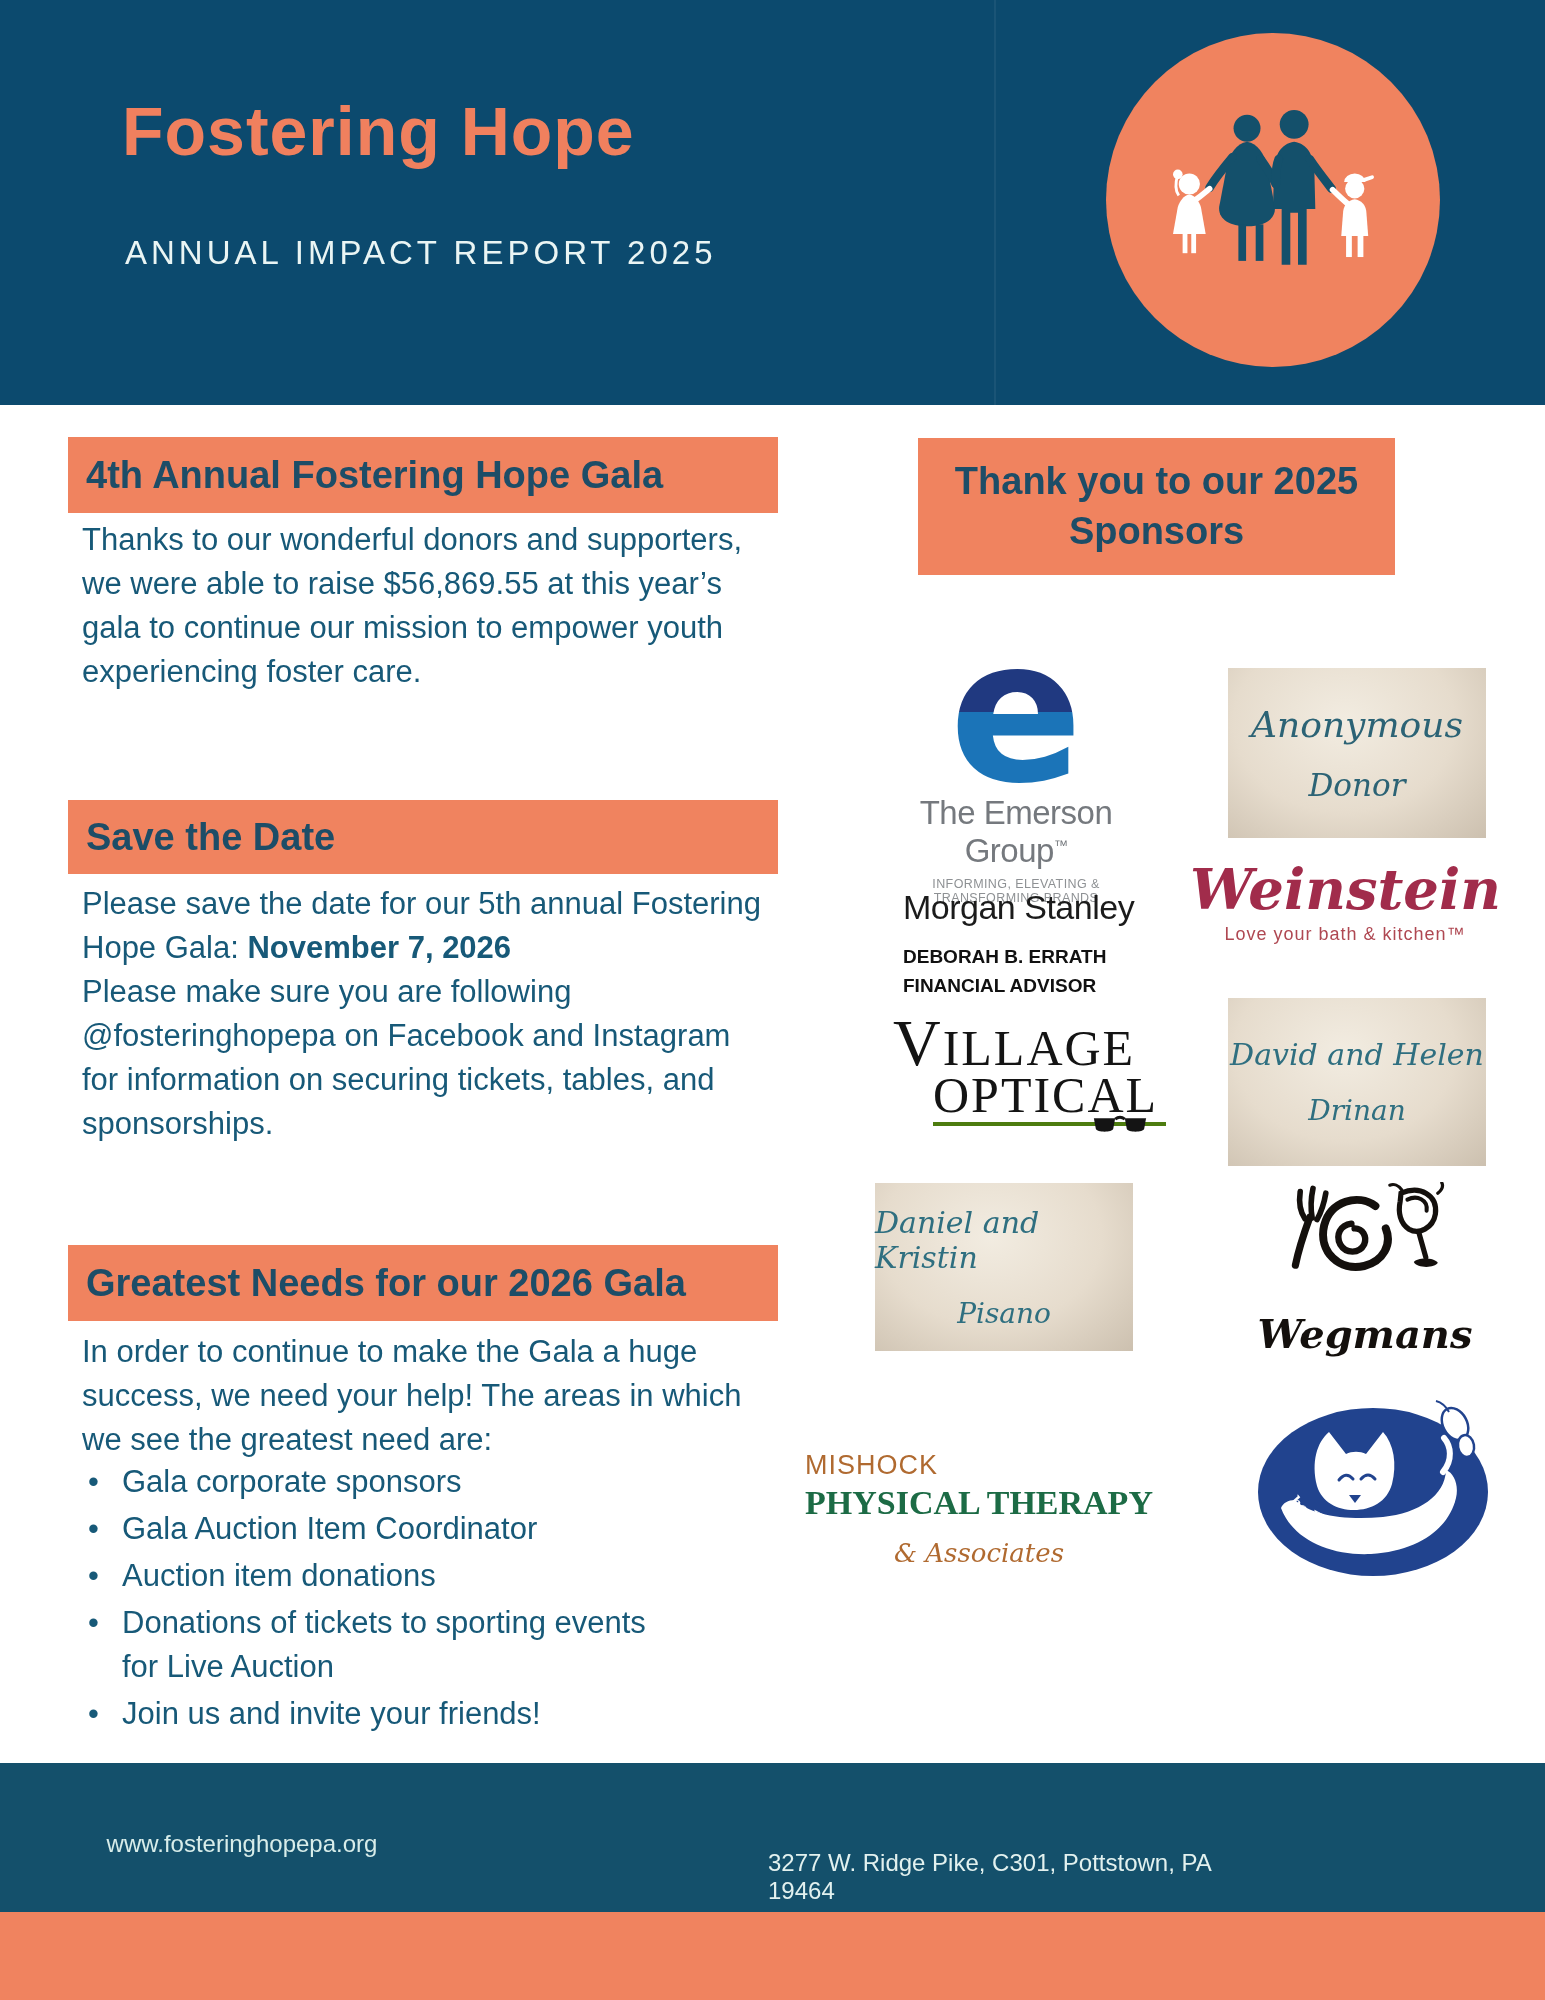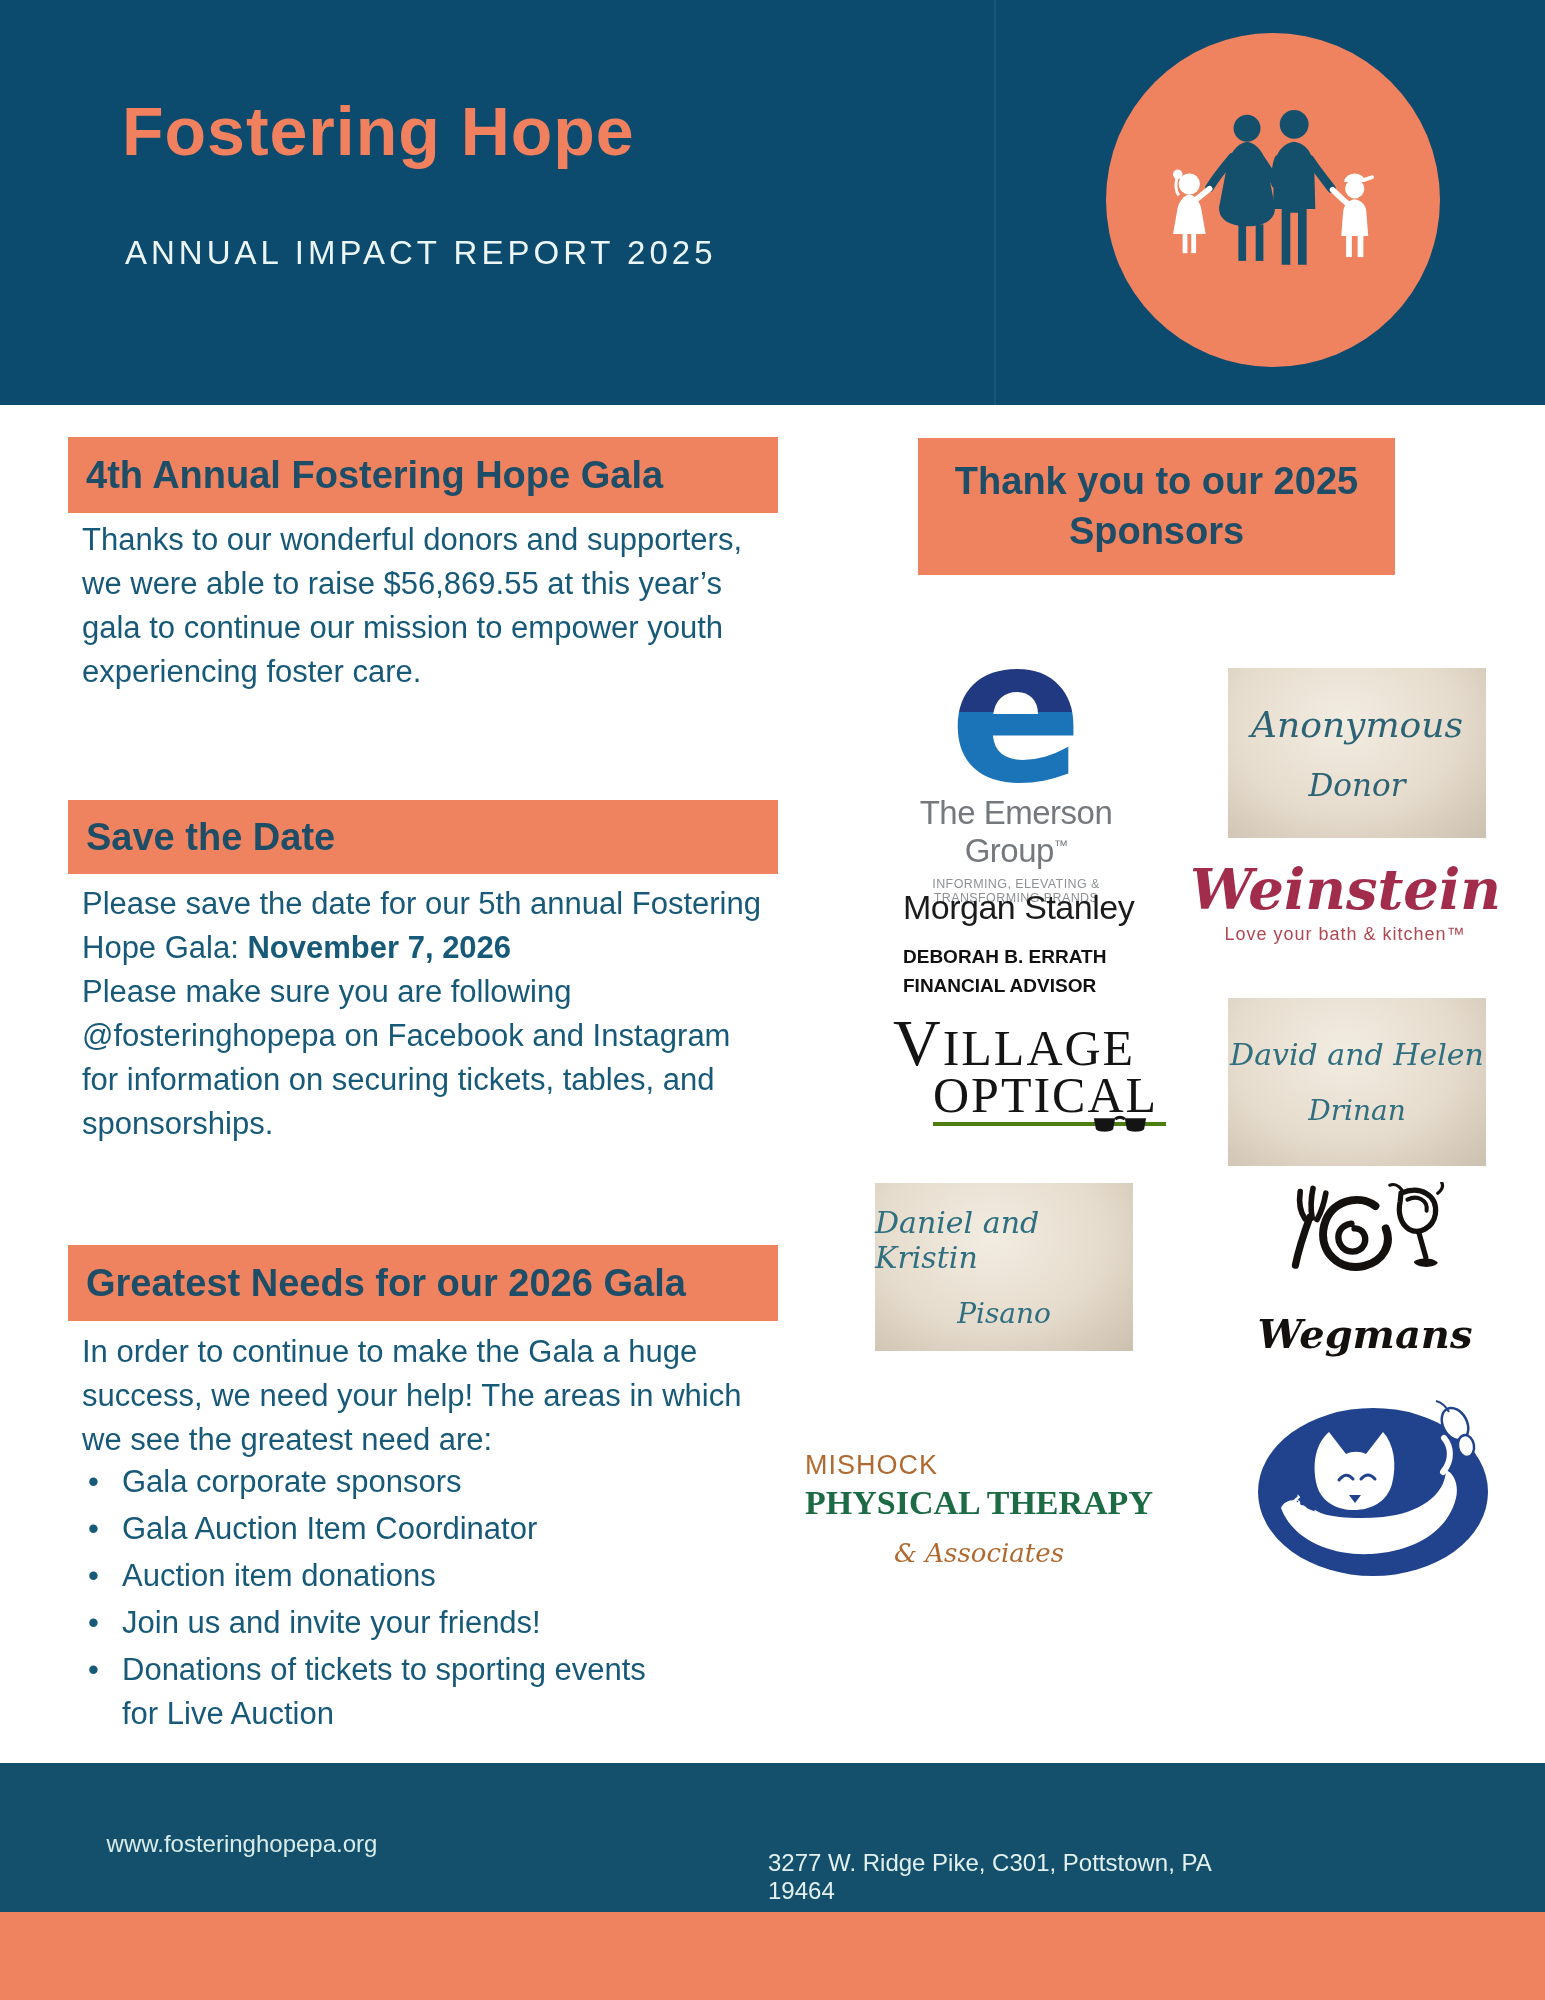--- a/index.html
+++ b/index.html
@@ -165,23 +165,23 @@
 
   <div class="bar bar-needs">Greatest Needs for our 2026 Gala</div>
   <div class="para para-needs">In order to continue to make the Gala a huge
 success, we need your help! The areas in which
 we see the greatest need are:</div>
   <ul class="needs-list">
 
   <li>Gala corporate sponsors</li>
       <li>Gala Auction Item Coordinator</li>
       <li>Auction item donations</li>
-      <li>Join us and invite your friends!</li>
       <li>Donations of tickets to sporting events
 for Live Auction</li>
+      <li>Join us and invite your friends!</li>
     </ul>
 
   <div class="thanks-box">Thank you to our 2025 Sponsors</div>
 
   <div class="logo emerson">
     <svg width="140" height="138" viewBox="0 0 140 140">
       <defs>
         <linearGradient id="eg" x1="0" y1="0" x2="0" y2="1">
           <stop offset="0.5" stop-color="#203980"></stop>
           <stop offset="0.5" stop-color="#1B74B8"></stop>

